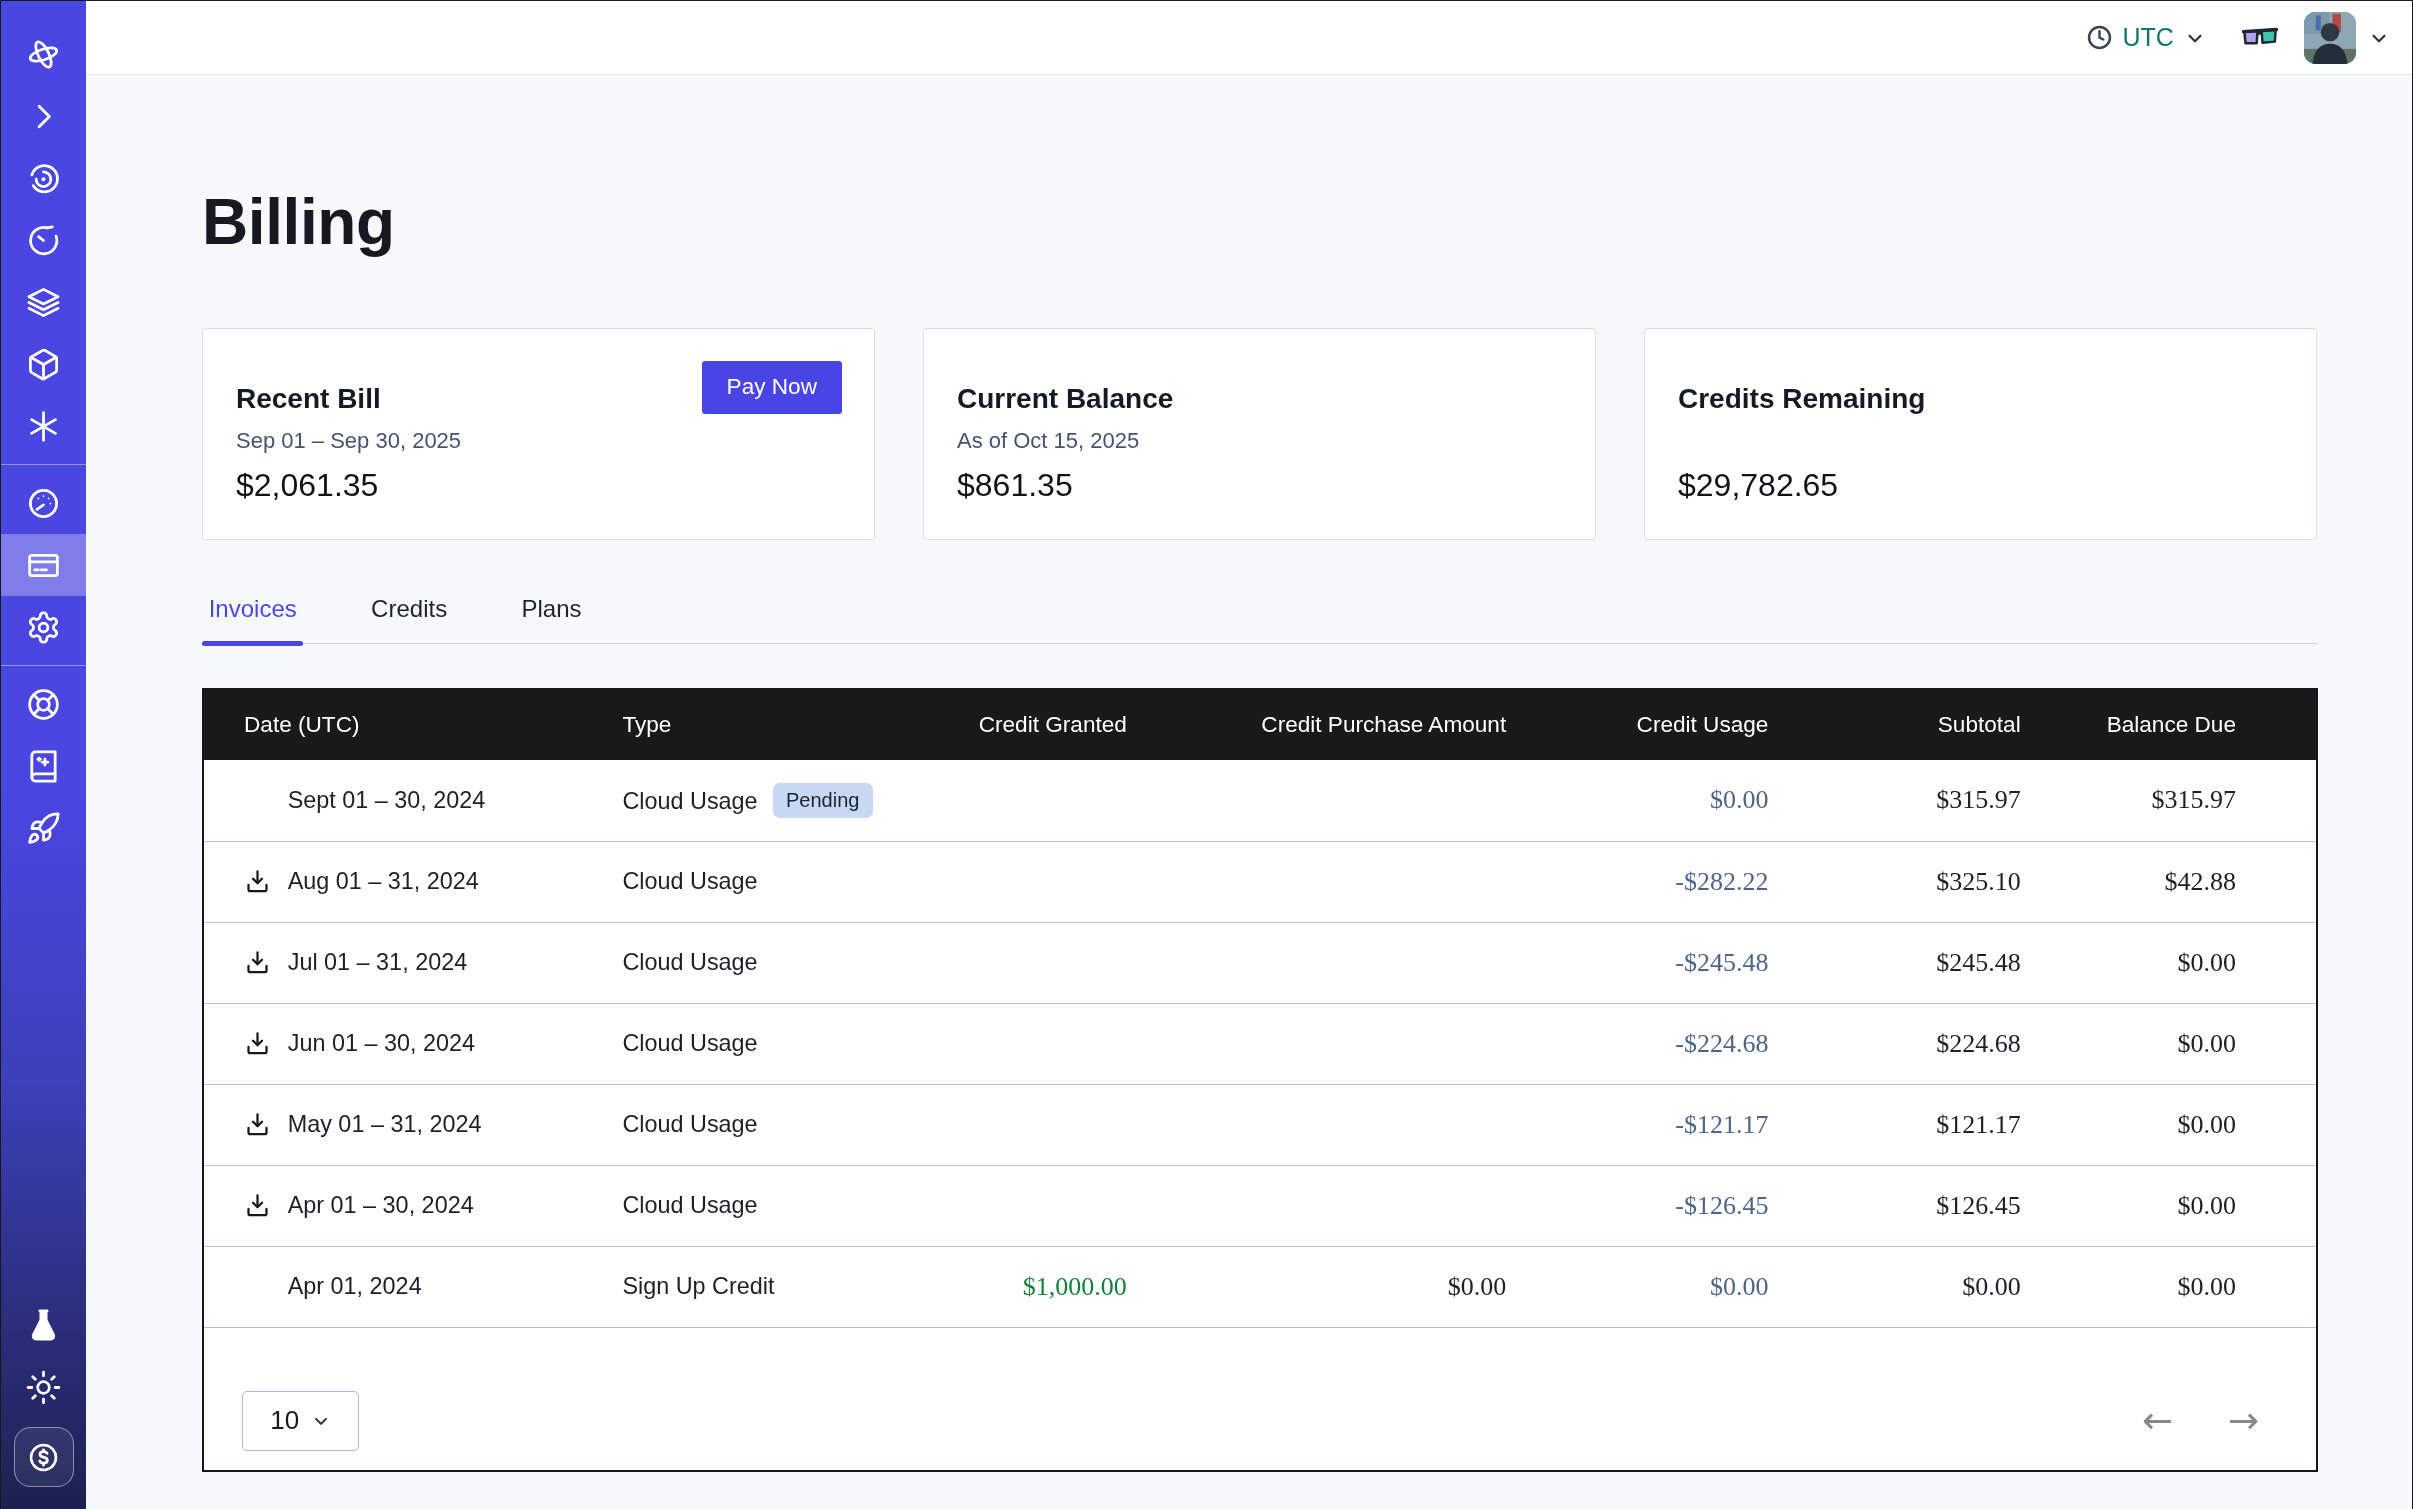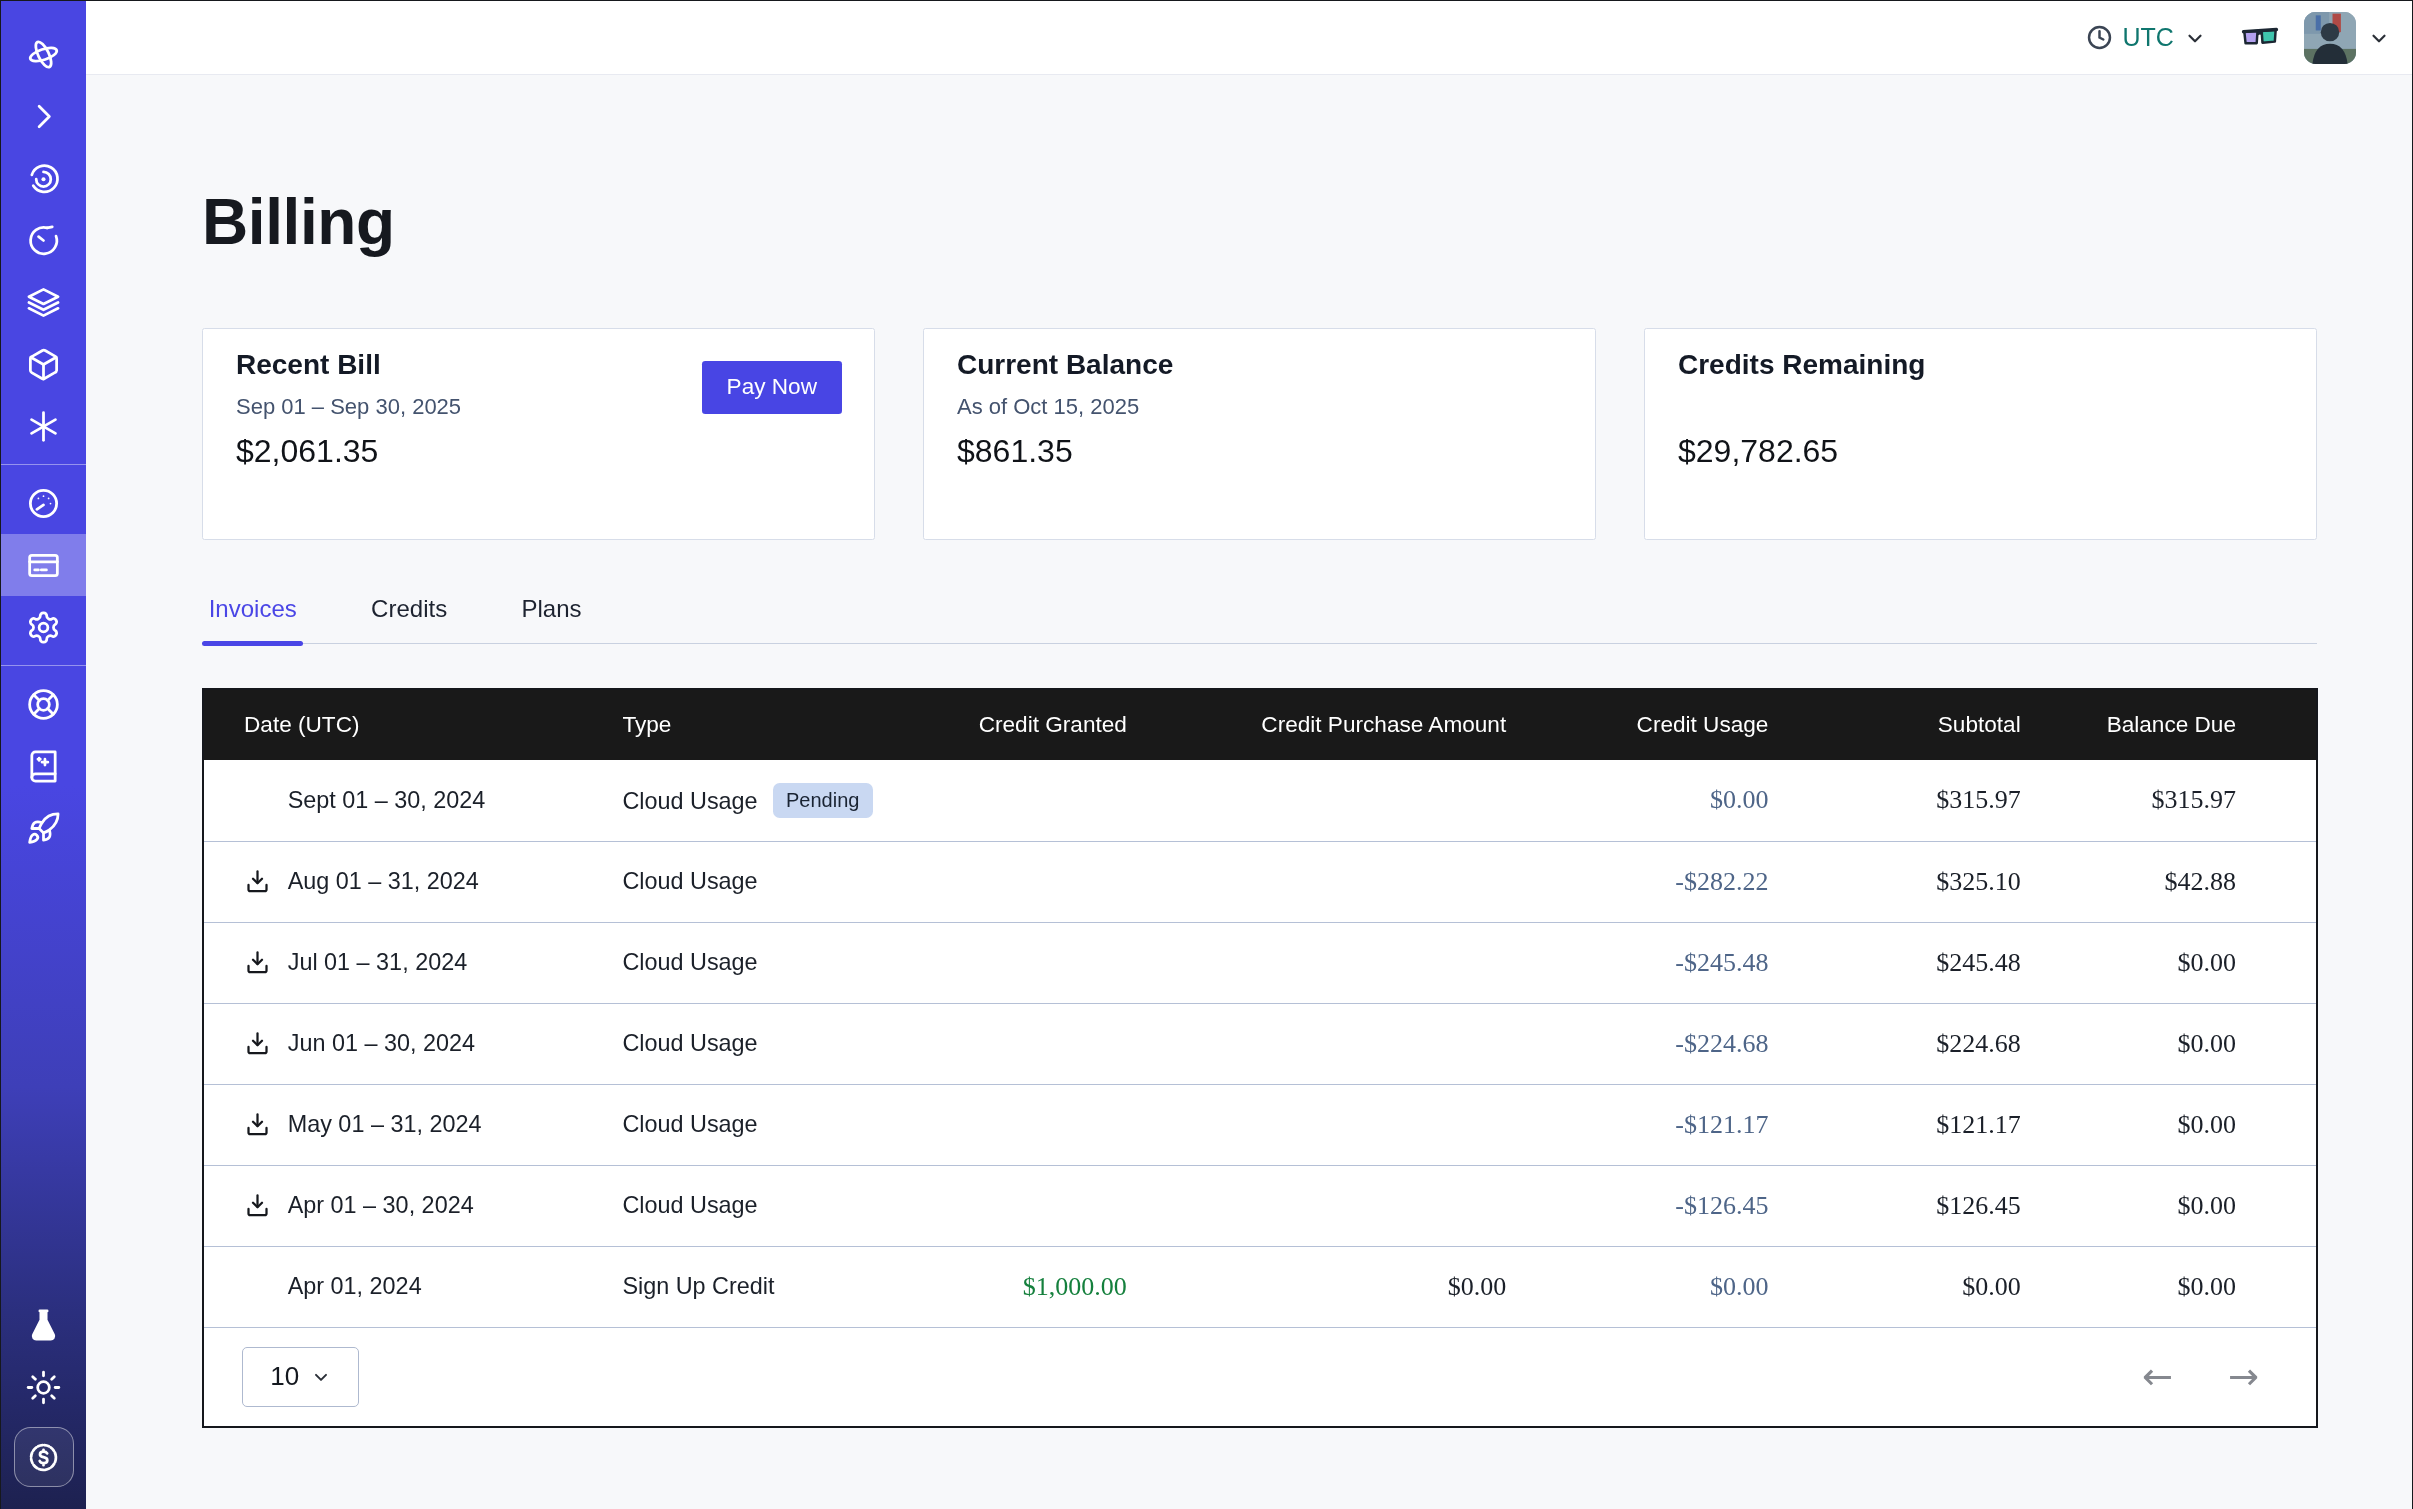--- a/index.html
+++ b/index.html
@@ -38,21 +38,21 @@
   .goggles { margin-left:33px; cursor:pointer; display:flex; align-items:center; }
   .goggles svg { width:42px; height:33px; }
   .avatar { margin-left:23.4px; width:52px; height:52px; border-radius:11.7px; overflow:hidden; cursor:pointer; background:#8aa0ae; }
   .acct-chev { margin-left:11.7px; cursor:pointer; display:flex; align-items:center; }
 
   
   .content { position:absolute; left:85px; top:74px; right:0; bottom:0; padding:110px 95px 0 116px; }
   h1.page-title { font-size:64px; font-weight:600; color:#16191f; letter-spacing:-0.4px; }
 
   .cards { display:flex; gap:48px; margin-top:69px; }
-  .card { width:674px; height:212px; background:#ffffff; border:1.7px solid #d7dde9; border-radius:2.5px; padding:20px 32px 0 33px; position:relative; }
+  .card { width:674px; height:212px; background:#ffffff; border:1.7px solid #d7dde9; border-radius:2.5px; padding:54px 32px 0 33px; position:relative; }
   .card-title { font-size:28px; font-weight:600; color:#141a26; }
   .card-sub { font-size:22px; color:#44536e; margin-top:13.4px; height:28.5px; }
   .card-amount { font-family:Liberation Sans, sans-serif; font-size:32px; color:#101318; margin-top:10px; }
   .pay-btn {
     position:absolute; top:32px; right:32px; background:#4845e4; color:#ffffff; border:none;
     font-size:22.6px; font-weight:500; padding:13.4px 25px; border-radius:3.3px; cursor:pointer;
     font-family:"Liberation Sans",sans-serif;
   }
 
   .tabs { display:flex; gap:61px; margin-top:55px; border-bottom:1.7px solid #c9d1e0; }
@@ -74,21 +74,21 @@
   td.c-type { text-align:left; }
   td.c-balance { padding-right:80px; }
   .date-cell { display:flex; align-items:center; }
   .dl-slot { width:27px; margin-right:16.7px; display:flex; align-items:center; justify-content:center; }
   .dl-slot svg { width:27px; height:27px; stroke:#16181d; fill:none; stroke-width:2; stroke-linecap:round; stroke-linejoin:round; cursor:pointer; }
   .mono { font-family:Liberation Serif, serif; font-size:26px; }
   .usage { color:#4e6588; }
   .green { color:#15803d; }
   .badge { display:inline-block; background:#c9d8f2; color:#1a2433; font-size:20px; padding:5.9px 13.4px; border-radius:6.7px; margin-left:15px; vertical-align:1.7px; }
 
-  .pagination { height:98px; display:flex; align-items:center; justify-content:space-between; padding:0 57px 0 38px; }
+  .pagination { height:98px; display:flex; align-items:center; justify-content:space-between; padding:0 57px 0 38px;margin-top:44px; }
   .page-size {
     width:117px; height:60px; border:1.7px solid #aeb9cf; border-radius:5px; background:#ffffff;
     display:flex; align-items:center; justify-content:center; gap:11.7px; font-size:26px; color:#14181f; cursor:pointer;
   }
   .page-size svg { width:20px; height:20px; stroke:#2b3038; fill:none; stroke-width:2.4; stroke-linecap:round; stroke-linejoin:round; }
   .pg-arrows { display:flex; gap:55px; }
   .pg-arrow { font-size:37px; color:#85888f; cursor:pointer; font-family:"DejaVu Sans",sans-serif; line-height:1; }
 </style>
 </head>
 <body>

